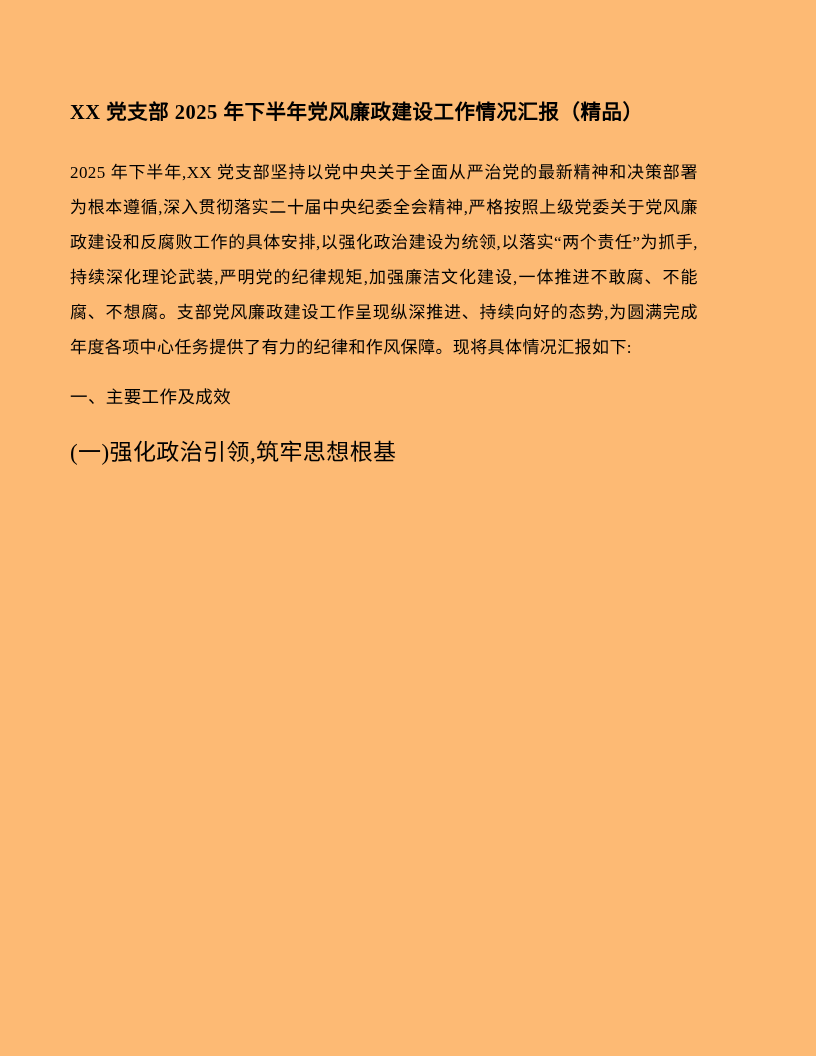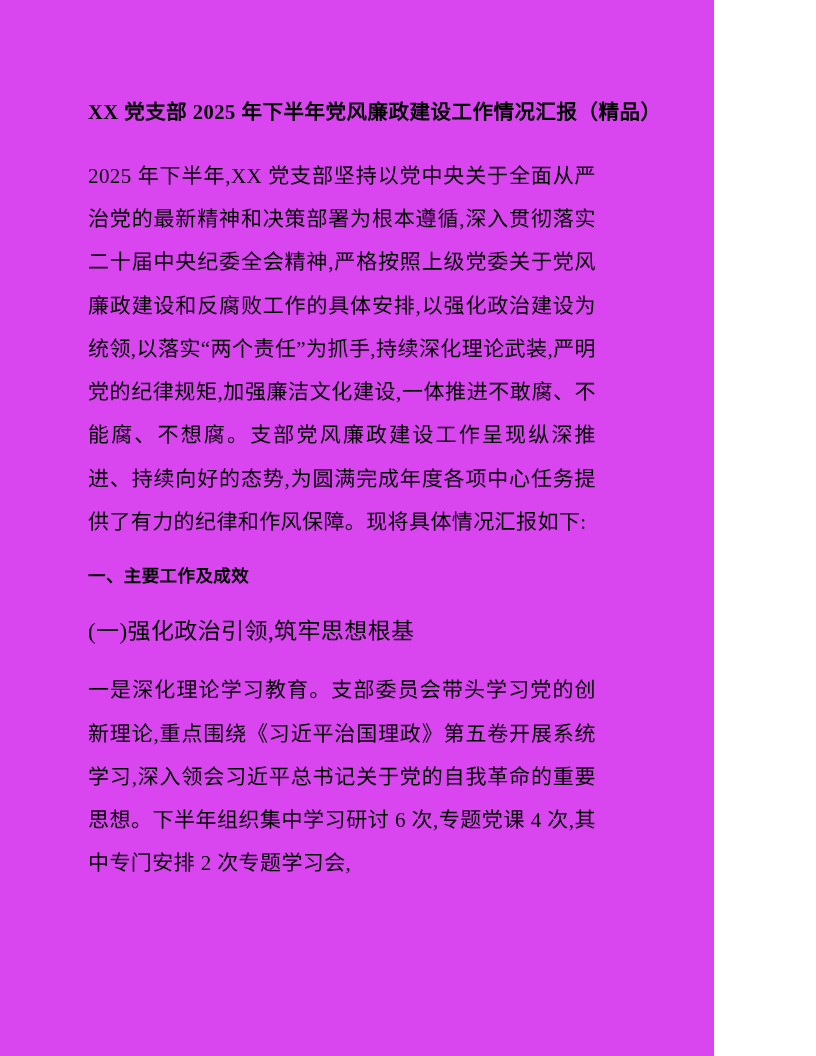--- a/index.html
+++ b/index.html
@@ -10,49 +10,48 @@
   }
   body {
     width: 816px;
     height: 1056px;
     font-family: "Liberation Serif", "DejaVu Serif", serif;
     color: #000000;
     overflow: hidden;
   }
   .page {
     position: relative;
-    width: 714px;
+    width: 816px;
     height: 1056px;
     box-sizing: border-box;
-    padding: 96px 118px 80px 88px;
-    background: #d946ef;
+    padding: 96px 118px 80px 70px;
+    background: #fdba74;
   }
   .doc-title {
     font-size: 20.5px;
     font-weight: bold;
     line-height: 1.6;
     letter-spacing: 0.5px;
     margin: 0 0 26px 0;
     text-align: left;
     white-space: nowrap;
   }
   .para {
-    font-size: 21px;
+    font-size: 17px;
     line-height: 2.06;
     letter-spacing: 0.4px;
     margin: 0 0 14px 0;
     text-align: justify;
     text-justify: inter-ideograph;
   }
   .heading-1 {
     font-size: 17.5px;
     line-height: 2.06;
     letter-spacing: 0.4px;
     margin: 0 0 14px 0;
-    font-weight: bold;
   }
   .heading-2 {
     font-size: 23px;
     line-height: 2.06;
     letter-spacing: 0.4px;
     margin: 0 0 14px 0;
   }
 </style>
 </head>
 <body>
@@ -61,15 +60,14 @@
 
   <h1 class="doc-title">XX 党支部 2025 年下半年党风廉政建设工作情况汇报（精品）</h1>
 
   <p class="para">2025 年下半年,XX 党支部坚持以党中央关于全面从严治党的最新精神和决策部署为根本遵循,深入贯彻落实二十届中央纪委全会精神,严格按照上级党委关于党风廉政建设和反腐败工作的具体安排,以强化政治建设为统领,以落实“两个责任”为抓手,持续深化理论武装,严明党的纪律规矩,加强廉洁文化建设,一体推进不敢腐、不能腐、不想腐。支部党风廉政建设工作呈现纵深推进、持续向好的态势,为圆满完成年度各项中心任务提供了有力的纪律和作风保障。现将具体情况汇报如下:</p>
 
   <p class="heading-1">一、主要工作及成效</p>
 
   <p class="heading-2">(一)强化政治引领,筑牢思想根基</p>
 
 
-  <p class="para">一是深化理论学习教育。支部委员会带头学习党的创新理论,重点围绕《习近平治国理政》第五卷开展系统学习,深入领会习近平总书记关于党的自我革命的重要思想。下半年组织集中学习研讨 6 次,专题党课 4 次,其中专门安排 2 次专题学习会,</p>
 
 </div>
 
 </body></html>

